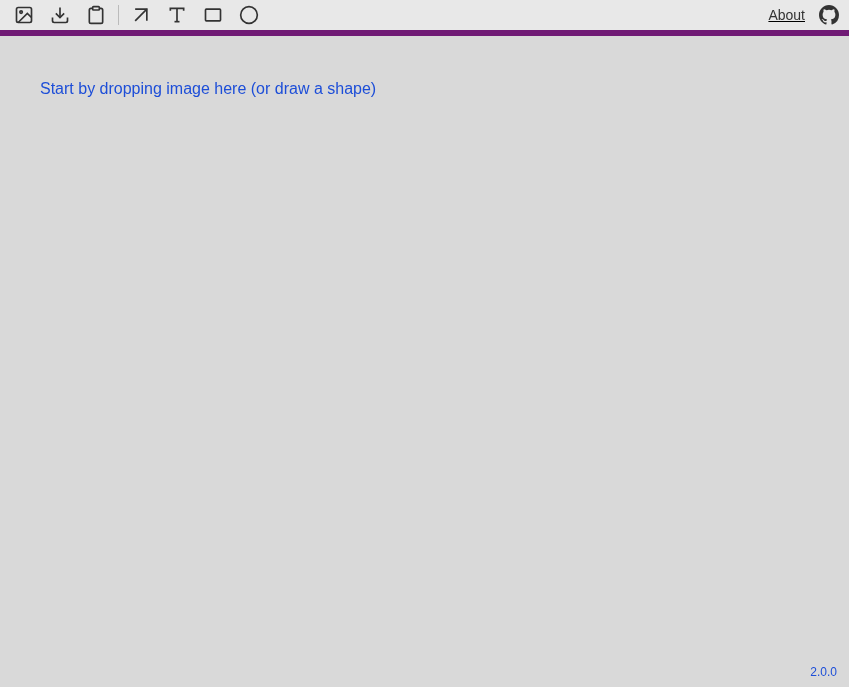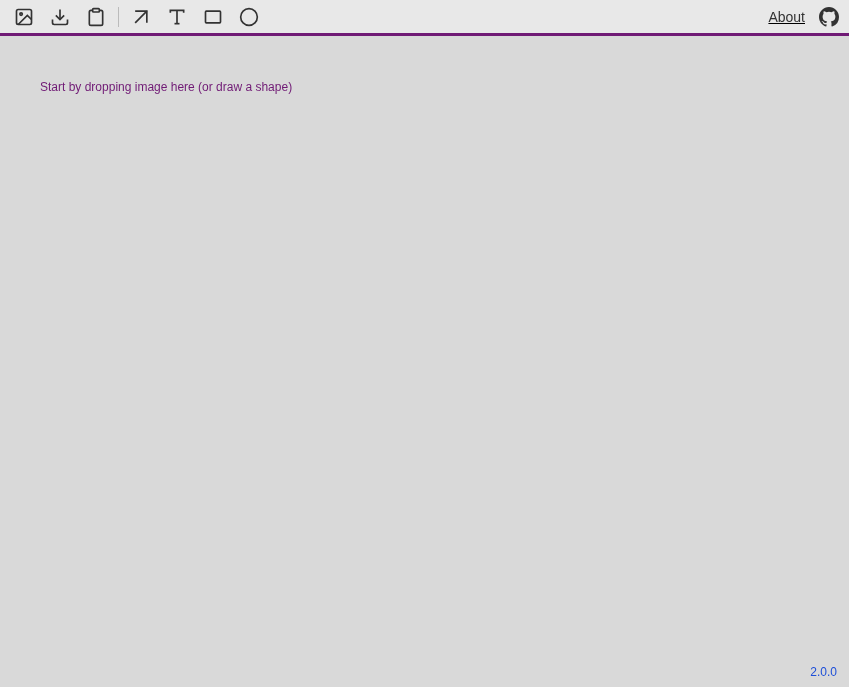--- a/index.html
+++ b/index.html
@@ -14,21 +14,21 @@
       background-color: #d9d9d9;
       font-family: sans-serif;
       overflow: hidden;
       position: relative;
     }
 
     .toolbar {
       display: flex;
       align-items: center;
       background-color: #e8e8e8;
-      border-bottom: 3px solid #701a75;
+      border-bottom: 6px solid #701a75;
       height: 36px;
       padding: 0 8px;
       gap: 4px;
       text-decoration: underline;
     }
 
     .toolbar-left {
       display: flex;
       align-items: center;
       gap: 4px;
@@ -79,22 +79,22 @@
       width: 100%;
       height: calc(687px - 36px);
       background-color: #d9d9d9;
       position: relative;
     }
 
     .hint-text {
       position: absolute;
       top: 44px;
       left: 40px;
-      color: #701a75;
-      font-size: 12px;
+      color: #1d4ed8;
+      font-size: 16px;
     }
 
     .version-text {
       position: absolute;
       bottom: 8px;
       right: 12px;
       color: #1d4ed8;
       font-size: 12px;
     }
 

